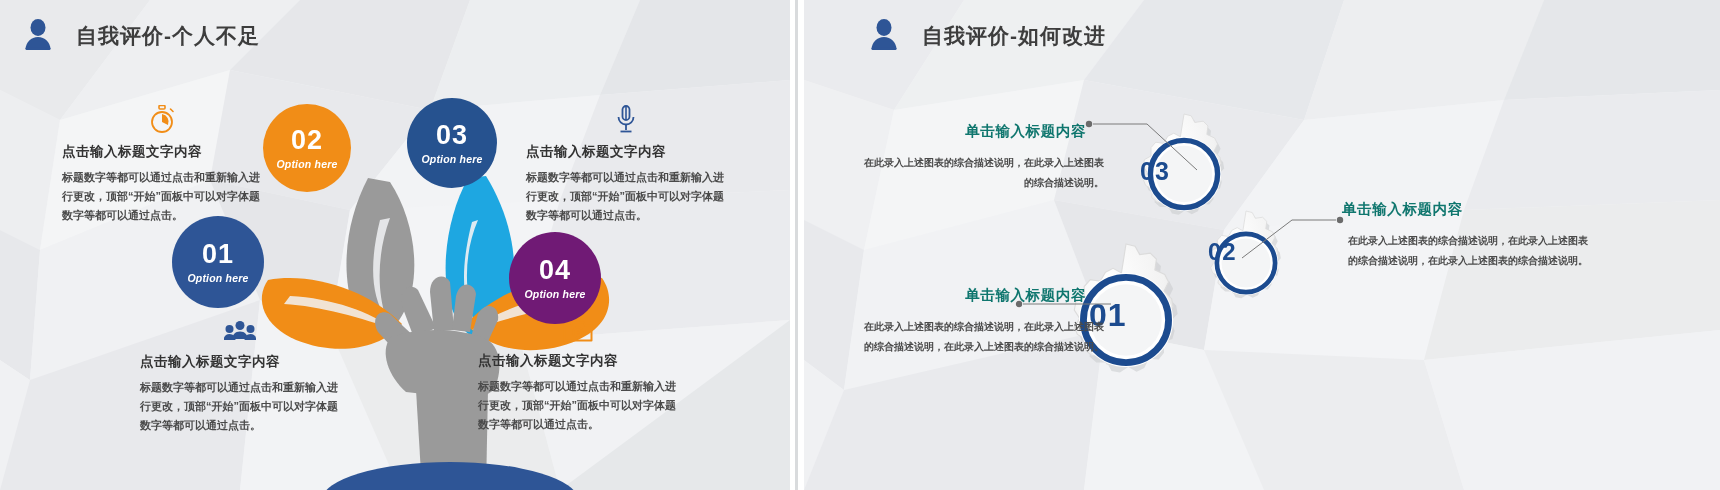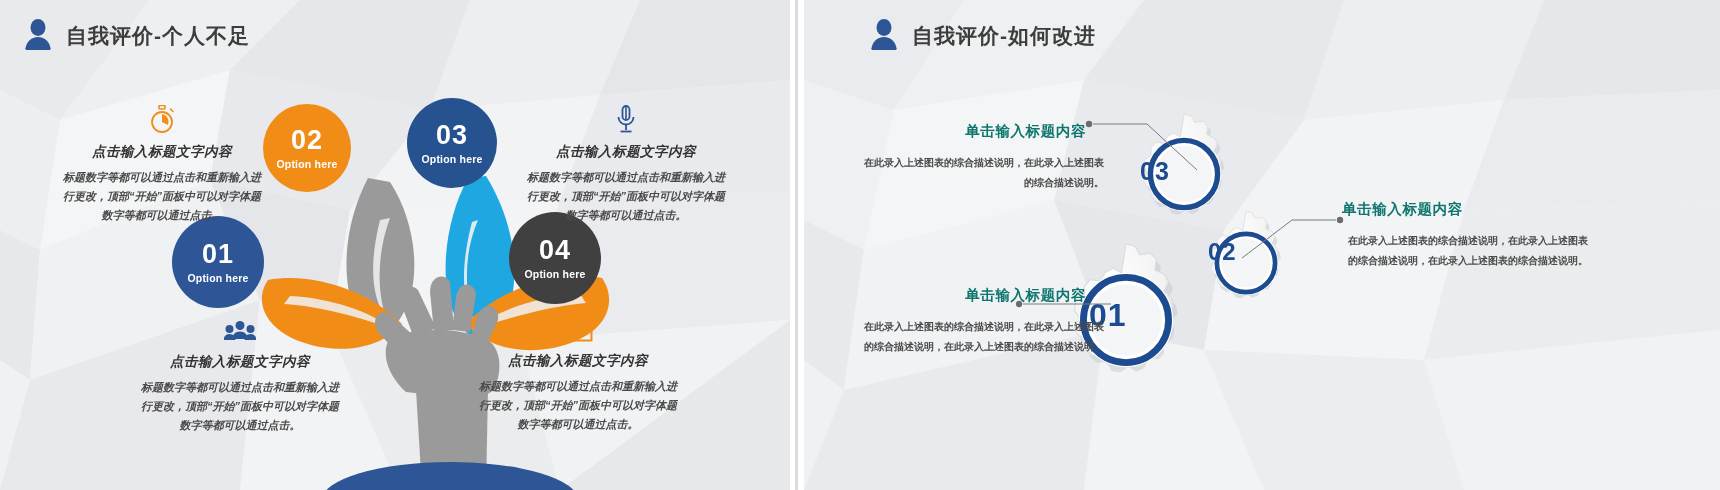--- a/index.html
+++ b/index.html
@@ -11,47 +11,47 @@
   .slide-left{width:790px;}
   .slide-gap{width:14px;height:490px;background:#ffffff;position:relative;}
   .slide-gap:before{content:"";position:absolute;left:5px;top:0;width:3px;height:490px;background:#d9dbdd;}
   .slide-right{width:916px;}
 
   
   .poly-bg{position:absolute;inset:0;overflow:hidden;}
   .poly-bg svg{display:block;width:100%;height:100%;}
 
   
-  .slide-header{position:absolute;display:flex;align-items:center;gap:14px;z-index:6;}
+  .slide-header{position:absolute;display:flex;align-items:center;gap:24px;z-index:6;}
   .hdr-left{left:24px;top:18px;}
   .person-icon{width:28px;height:34px;display:block;}
   .slide-title{font-size:21px;font-weight:bold;color:#3d3d3d;letter-spacing:1px;line-height:1;}
 
   
-  .tblock{position:absolute;z-index:5;width:200px;text-align:center;font-style:italic;}
+  .tblock{position:absolute;z-index:5;width:200px;}
   .tblock .tb-icon{height:30px;margin-bottom:9px;display:flex;justify-content:center;align-items:flex-end;}
   .tblock .tb-title{font-size:13.5px;font-weight:bold;color:#333;margin-bottom:7px;letter-spacing:.5px;}
   .tblock .tb-body{font-size:11px;color:#4a4a4a;line-height:1.72;font-weight:bold;}
 
   .tb-1{left:62px;top:104px;}
   .tb-2{left:526px;top:104px;}
   .tb-3{left:140px;top:314px;}
   .tb-4{left:478px;top:313px;}
 
   
   .tree{position:absolute;left:250px;top:100px;width:370px;height:390px;z-index:3;}
   .tree svg{display:block;}
 
   .badge{position:absolute;z-index:4;border-radius:50%;display:flex;flex-direction:column;align-items:center;justify-content:center;color:#fff;}
   .badge .bnum{font-size:27px;font-weight:bold;line-height:1;letter-spacing:1px;}
-  .badge .bopt{font-size:10.5px;font-weight:bold;margin-top:4px;letter-spacing:.2px;}
+  .badge .bopt{font-size:10.5px;font-weight:bold;margin-top:4px;letter-spacing:.2px;font-style:italic;}
   .badge-01{left:172px;top:216px;width:92px;height:92px;background:#2e5596;}
   .badge-02{left:263px;top:104px;width:88px;height:88px;background:#f18d17;}
   .badge-03{left:407px;top:98px;width:90px;height:90px;background:#26528f;}
-  .badge-04{left:509px;top:212px;width:92px;height:92px;background:#404040;}
+  .badge-04{left:509px;top:232px;width:92px;height:92px;background:#701a75;}
 
   
   .gears{position:absolute;left:1060px;top:108px;width:320px;height:310px;z-index:3;}
   .gnum{position:absolute;color:#1c4b8f;font-weight:bold;z-index:5;letter-spacing:1px;}
   .gnum-01{left:1089px;top:297px;font-size:32px;}
   .gnum-02{left:1208px;top:238px;font-size:24px;}
   .gnum-03{left:1140px;top:157px;font-size:25px;}
 
   .rblock{position:absolute;z-index:6;}
   .rb-title{font-size:14.5px;font-weight:bold;color:#0f766e;letter-spacing:.6px;margin-bottom:12px;}

